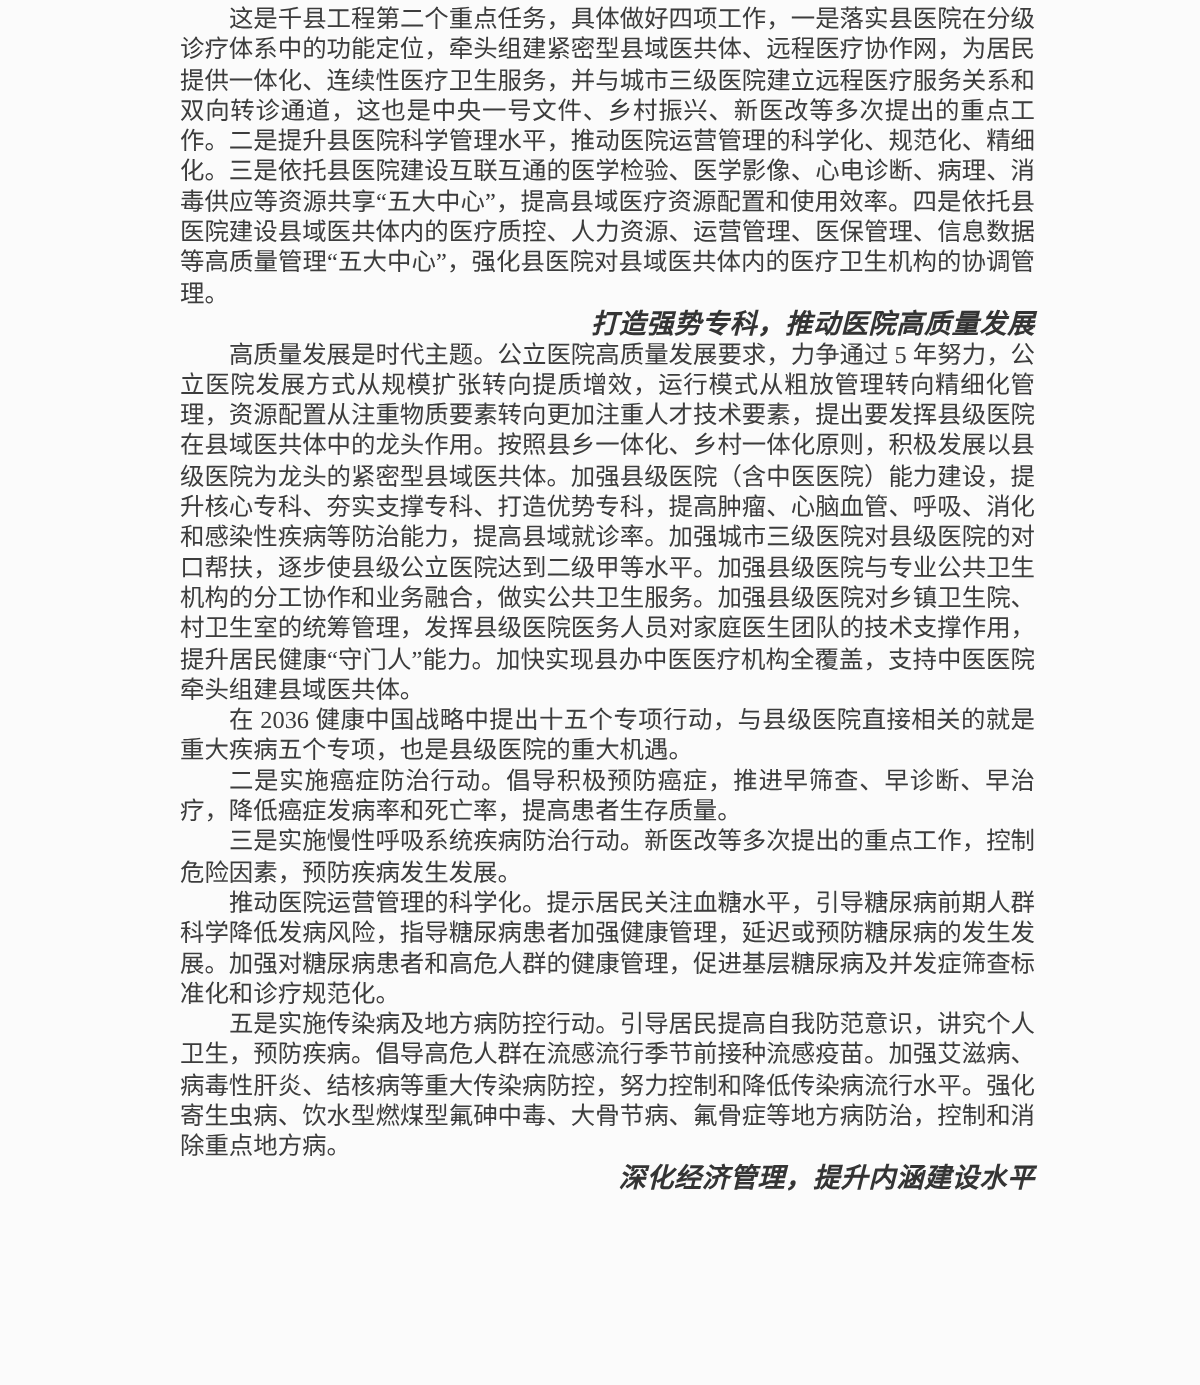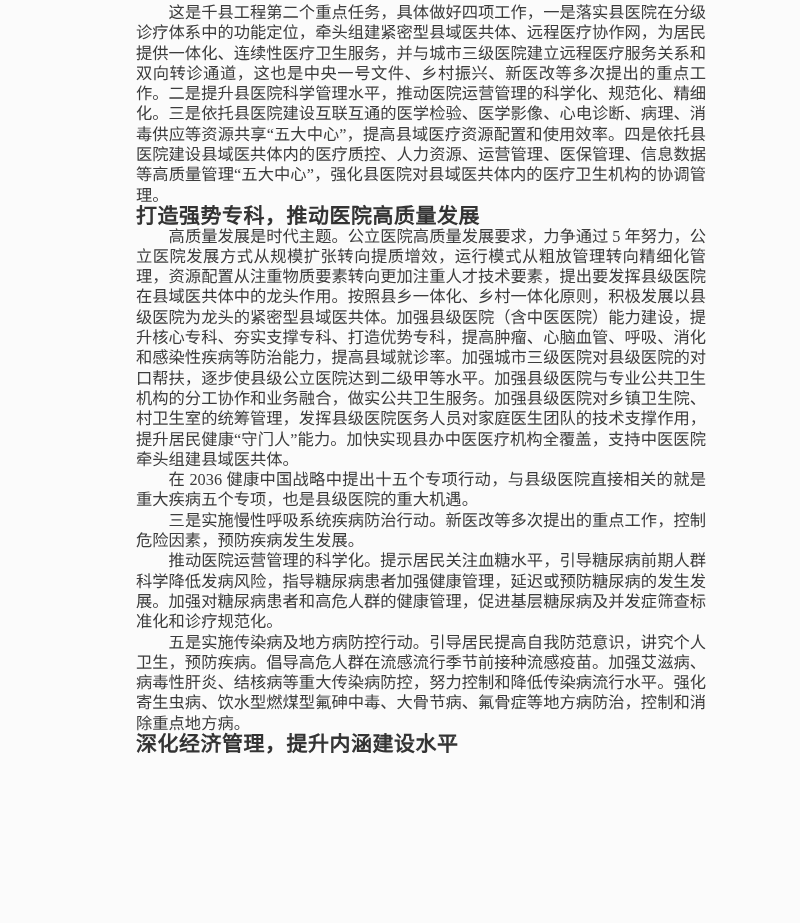--- a/index.html
+++ b/index.html
@@ -16,45 +16,46 @@
   .doc {
     position: absolute;
     left: 120px;
     top: 3px;
     width: 570px;
     color: #3c3c3c;
     font-size: 16.3px;
     line-height: 20.3px;
     text-align: justify;
     text-justify: inter-ideograph;
-    margin-left: 16px;
   }
   .doc p {
     margin: 0;
     padding: 0;
     text-indent: 2em;
     word-break: break-all;
   }
   .doc h2 {
     margin: 0;
     padding: 0;
-    text-align: left;
+    text-align: right;
     text-indent: 0;
-    font-size: 21px;
+    font-size: 18px;
     font-weight: bold;
     line-height: 20.6px;
     color: #343434;
     letter-spacing: 0.5px;
+    font-style: italic;
   }
 </style>
 </head>
 <body>
 
 <div class="doc">
     <p>这是千县工程第二个重点任务，具体做好四项工作，一是落实县医院在分级诊疗体系中的功能定位，牵头组建紧密型县域医共体、远程医疗协作网，为居民提供一体化、连续性医疗卫生服务，并与城市三级医院建立远程医疗服务关系和双向转诊通道，这也是中央一号文件、乡村振兴、新医改等多次提出的重点工作。二是提升县医院科学管理水平，推动医院运营管理的科学化、规范化、精细化。三是依托县医院建设互联互通的医学检验、医学影像、心电诊断、病理、消毒供应等资源共享“五大中心”，提高县域医疗资源配置和使用效率。四是依托县医院建设县域医共体内的医疗质控、人力资源、运营管理、医保管理、信息数据等高质量管理“五大中心”，强化县医院对县域医共体内的医疗卫生机构的协调管理。</p>
     <h2>打造强势专科，推动医院高质量发展</h2>
     <p>高质量发展是时代主题。公立医院高质量发展要求，力争通过 5 年努力，公立医院发展方式从规模扩张转向提质增效，运行模式从粗放管理转向精细化管理，资源配置从注重物质要素转向更加注重人才技术要素，提出要发挥县级医院在县域医共体中的龙头作用。按照县乡一体化、乡村一体化原则，积极发展以县级医院为龙头的紧密型县域医共体。加强县级医院（含中医医院）能力建设，提升核心专科、夯实支撑专科、打造优势专科，提高肿瘤、心脑血管、呼吸、消化和感染性疾病等防治能力，提高县域就诊率。加强城市三级医院对县级医院的对口帮扶，逐步使县级公立医院达到二级甲等水平。加强县级医院与专业公共卫生机构的分工协作和业务融合，做实公共卫生服务。加强县级医院对乡镇卫生院、村卫生室的统筹管理，发挥县级医院医务人员对家庭医生团队的技术支撑作用，提升居民健康“守门人”能力。加快实现县办中医医疗机构全覆盖，支持中医医院牵头组建县域医共体。</p>
     <p>在 2036 健康中国战略中提出十五个专项行动，与县级医院直接相关的就是重大疾病五个专项，也是县级医院的重大机遇。</p>
+    <p>二是实施癌症防治行动。倡导积极预防癌症，推进早筛查、早诊断、早治疗，降低癌症发病率和死亡率，提高患者生存质量。</p>
     <p>三是实施慢性呼吸系统疾病防治行动。新医改等多次提出的重点工作，控制危险因素，预防疾病发生发展。</p>
     <p>推动医院运营管理的科学化。提示居民关注血糖水平，引导糖尿病前期人群科学降低发病风险，指导糖尿病患者加强健康管理，延迟或预防糖尿病的发生发展。加强对糖尿病患者和高危人群的健康管理，促进基层糖尿病及并发症筛查标准化和诊疗规范化。</p>
     <p>五是实施传染病及地方病防控行动。引导居民提高自我防范意识，讲究个人卫生，预防疾病。倡导高危人群在流感流行季节前接种流感疫苗。加强艾滋病、病毒性肝炎、结核病等重大传染病防控，努力控制和降低传染病流行水平。强化寄生虫病、饮水型燃煤型氟砷中毒、大骨节病、氟骨症等地方病防治，控制和消除重点地方病。</p>
     <h2>深化经济管理，提升内涵建设水平</h2>
   </div>
 
 </body></html>

